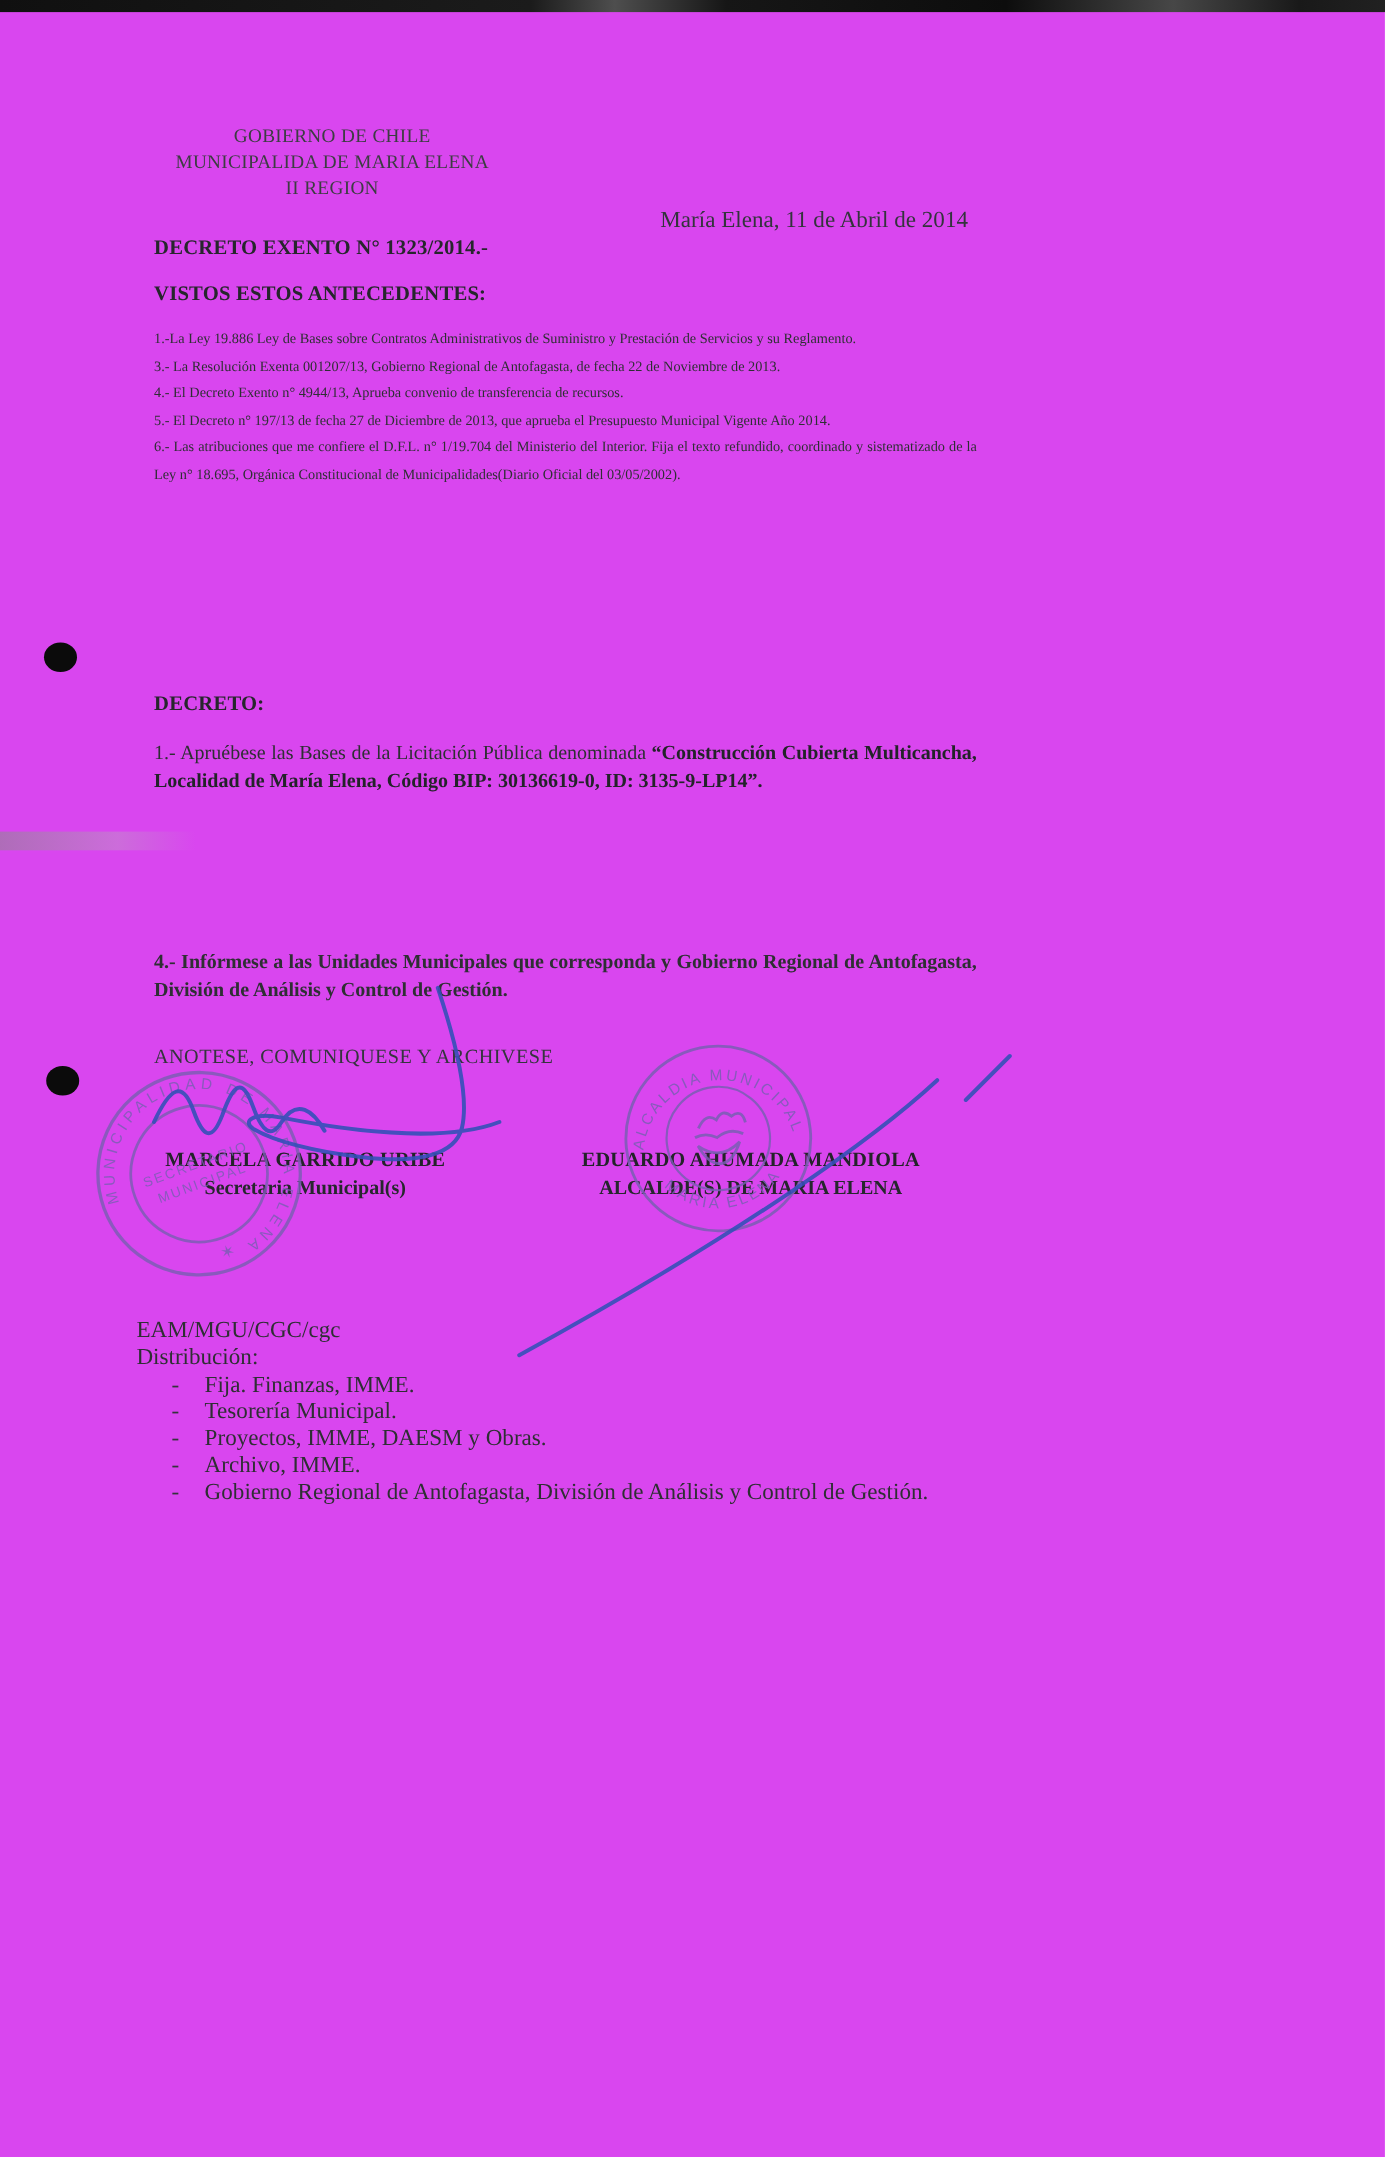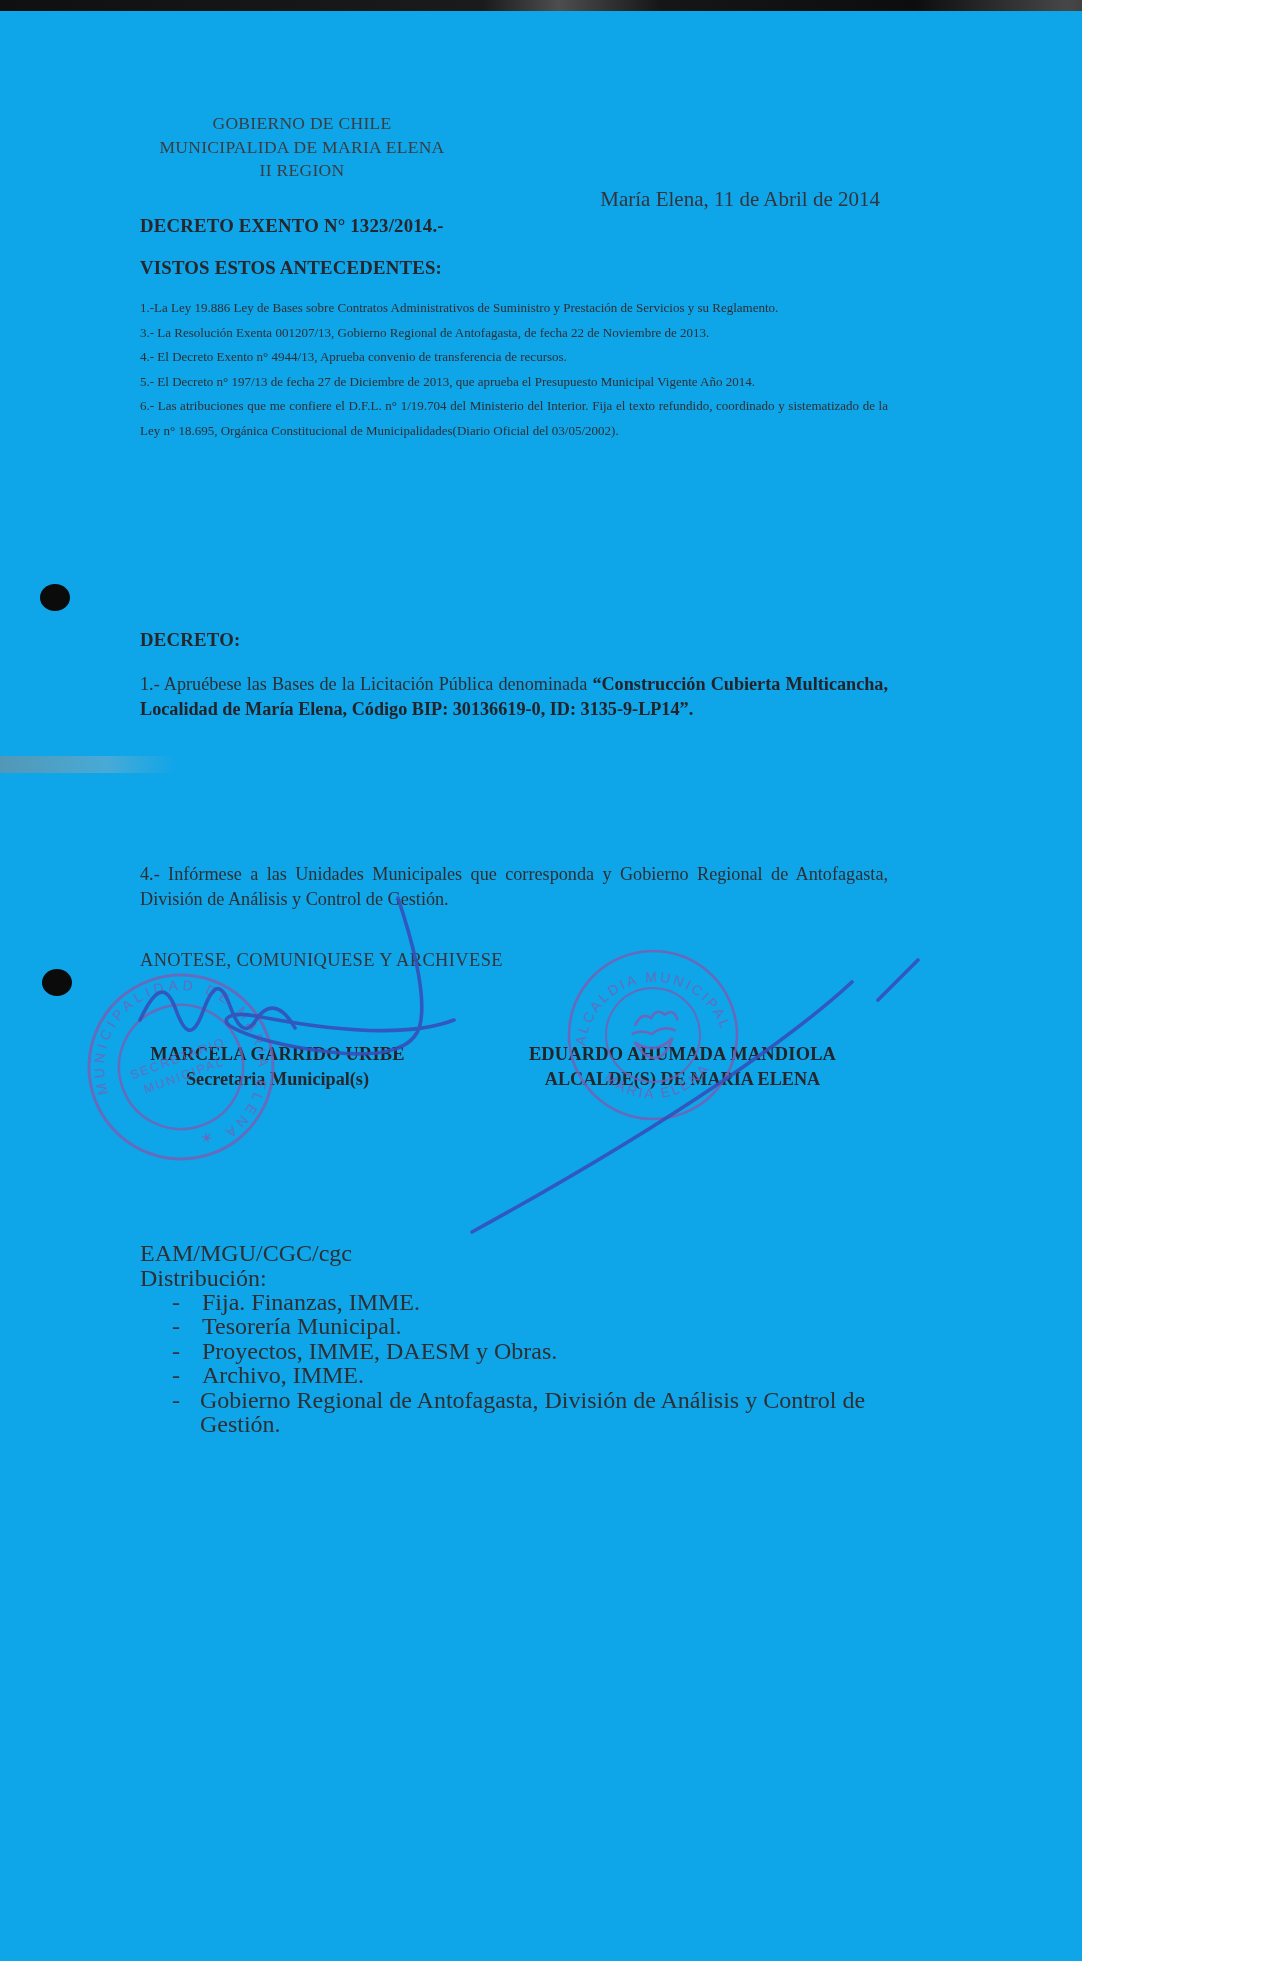--- a/index.html
+++ b/index.html
@@ -1,19 +1,19 @@
 <!DOCTYPE html>
 <html><head>
 <meta charset="utf-8">
 <style>
   * { margin:0; padding:0; box-sizing:border-box; }
   html,body { background:#ffffff; }
   .doc {
-    position:relative; width:1082px; height:1961px;
-    background:#0ea5e9; overflow:hidden;
+    position:relative; width:1259px; height:1961px;
+    background:#d946ef; overflow:hidden;
     font-family:"Liberation Serif", serif; color:#2f3034;
   }
   .abs { position:absolute; }
   .topbar {
     left:0; top:0; width:1270px; height:11px;
     background:linear-gradient(90deg,#101010 0%,#1b1b1b 38%,#4e4e4e 44%,#161616 52%,#0d0d0d 72%,#474747 84%,#191919 93%,#222 100%);
   }
   .punch { width:30px; height:27px; border-radius:50%; background:#0b0b0b; }
   .smudge {
     left:0; top:756px; width:178px; height:17px;
@@ -25,21 +25,21 @@
   .decree-no { left:140px; top:215px; }
   .vistos-h { left:140px; top:257px; }
   .block { left:140px; width:748px; font-size:13px; line-height:24.6px; text-align:justify; color:#2e2f33; }
   .block p { margin:0; }
   .block strong, .para strong { font-weight:bold; color:#232329; }
   .para { left:140px; width:748px; font-size:18.2px; line-height:24.6px; text-align:justify; color:#2e2f33; }
   .decreto-h { left:140px; top:629px; }
   .closing { left:140px; top:950px; font-size:18.4px; letter-spacing:.4px; color:#34353d; }
   .sig-name { font-weight:bold; font-size:18.4px; color:#232329; text-align:center; letter-spacing:.2px; }
   .sig-title { font-weight:bold; font-size:18.2px; color:#26272d; text-align:center;font-family:Liberation Serif, serif; }
-  .foot { left:140px; font-size:24px; color:#2e2f33;margin-top:44px; }
+  .foot { left:124px; font-size:21px; color:#2e2f33; }
   .dist-row { display:flex; line-height:24.4px; }
   .dist-dash { margin-left:32px; width:30px; color:#33343a; }
   .stamp-svg, .pen-svg { pointer-events:none; }
   .stamp-text { font-family:"Liberation Sans", sans-serif; }
 </style>
 </head>
 <body>
 
 <div class="doc">
 
@@ -60,21 +60,21 @@
   <div class="abs block" style="top:296px;">
     <p><span>1.-La Ley 19.886 Ley de Bases sobre Contratos Administrativos de Suministro y Prestación de Servicios y su Reglamento.</span></p>
     <p><span>3.- La Resolución Exenta 001207/13, Gobierno Regional de Antofagasta, de fecha 22 de Noviembre de 2013.</span></p>
     <p><span>4.- El Decreto Exento n° 4944/13, Aprueba convenio de transferencia de recursos.</span></p>
     <p><span>5.- El Decreto n° 197/13 de fecha 27 de Diciembre de 2013, que aprueba el Presupuesto Municipal Vigente Año 2014.</span></p>
     <p><span>6.- Las atribuciones que me confiere el D.F.L. n° 1/19.704 del Ministerio del Interior. Fija el texto refundido, coordinado y sistematizado de la Ley n° 18.695, Orgánica Constitucional de Municipalidades(Diario Oficial del 03/05/2002).</span></p>
   </div>
 
   <div class="abs h-bold decreto-h">DECRETO:</div>
   <p class="abs para" style="top:672px;"><span>1.- Apruébese las Bases de la Licitación Pública denominada </span><strong>“Construcción Cubierta Multicancha, Localidad de María Elena, Código BIP: 30136619-0, ID: 3135-9-LP14”.</strong></p>
-  <p class="abs para" style="top:862px;">4.- Infórmese a las Unidades Municipales que corresponda y Gobierno Regional de Antofagasta, División de Análisis y Control de Gestión.</p>
+  <p class="abs para" style="top:862px;font-weight:bold;">4.- Infórmese a las Unidades Municipales que corresponda y Gobierno Regional de Antofagasta, División de Análisis y Control de Gestión.</p>
 
   <div class="abs closing">ANOTESE, COMUNIQUESE Y ARCHIVESE</div>
 
   <div class="abs sig-name" style="left:115px; top:1044px; width:325px;">MARCELA GARRIDO URIBE</div>
   <div class="abs sig-title" style="left:115px; top:1069px; width:325px;">Secretaria Municipal(s)</div>
   <div class="abs sig-name" style="left:505px; top:1044px; width:355px;">EDUARDO AHUMADA MANDIOLA</div>
   <div class="abs sig-title" style="left:505px; top:1069px; width:355px;">ALCALDE(S) DE MARIA ELENA</div>
 
   <svg class="abs stamp-svg" style="left:76px; top:962px;" width="210" height="210" viewBox="0 0 210 210">
     <defs>

